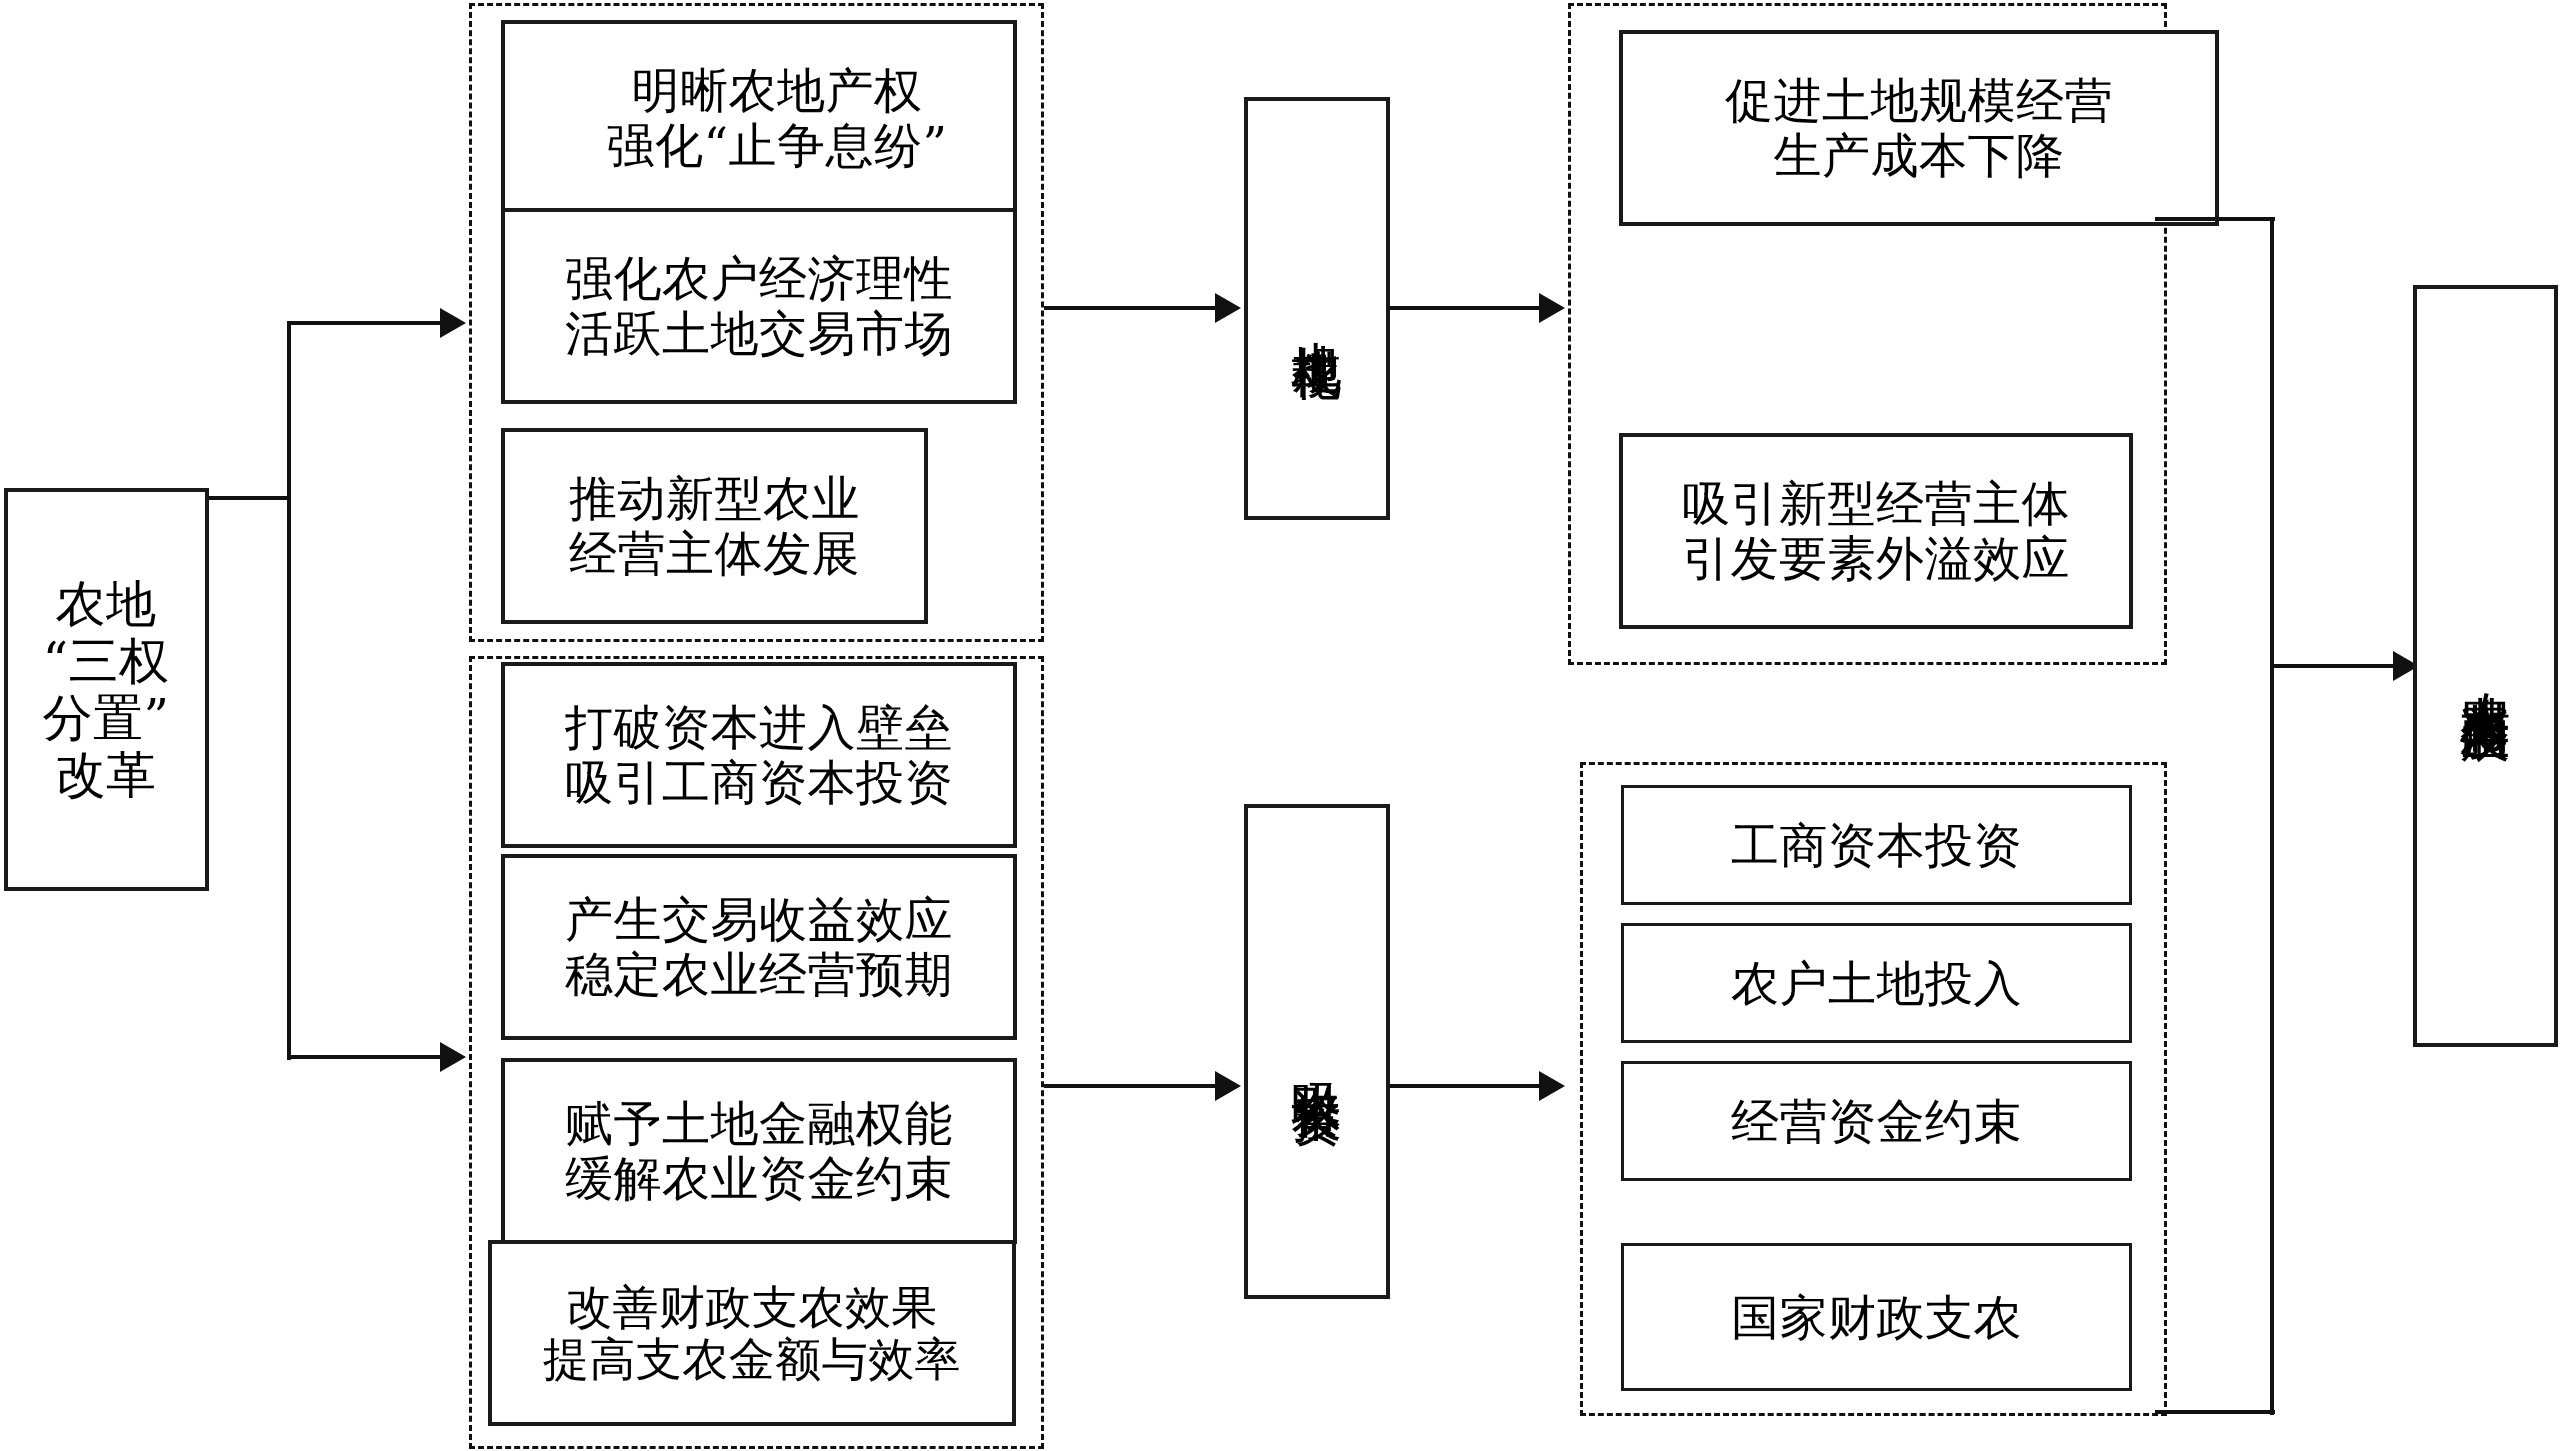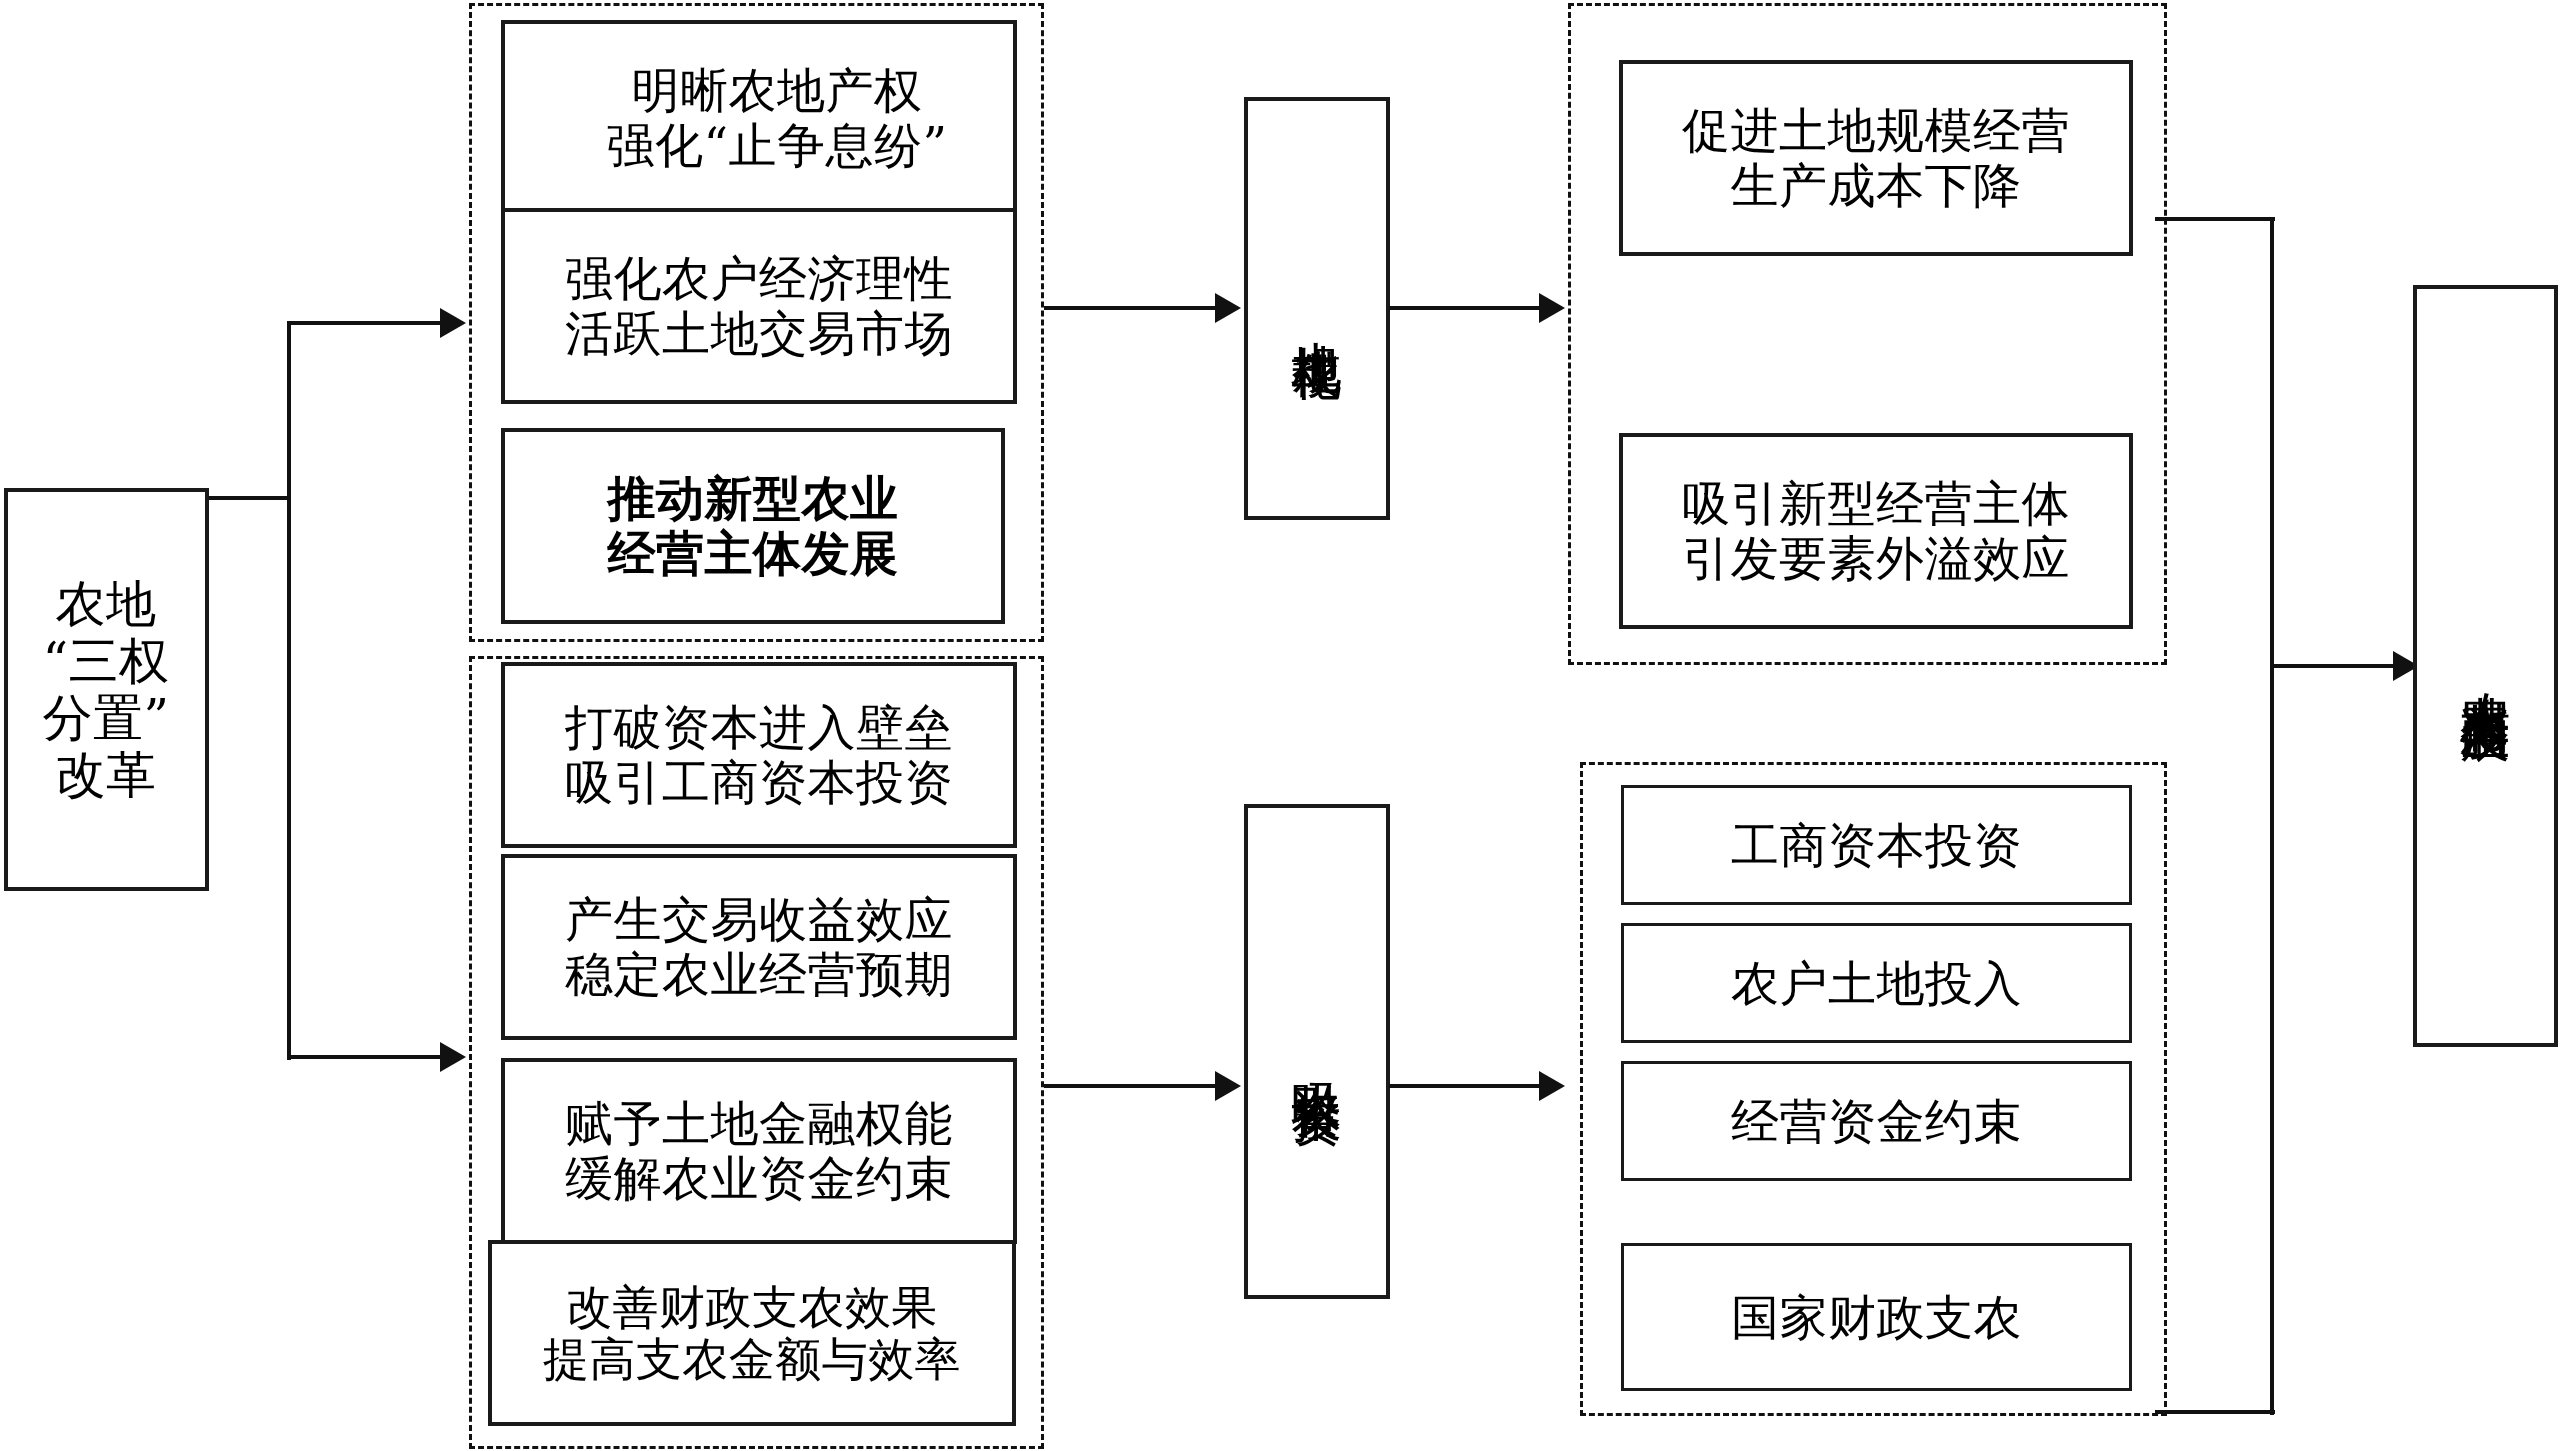--- a/index.html
+++ b/index.html
@@ -77,21 +77,21 @@
   <div class="group" style="left:469px;top:2.7px;width:575px;height:639px;"></div>
 
   <div class="node fs-mid" style="left:501px;top:19.5px;width:516px;height:196px;padding-left:36px;">
     <span class="txt">明晰农地产权
 强化“止争息纷”</span>
   </div>
   <div class="node fs-mid" style="left:501px;top:208px;width:516px;height:196px;">
     <span class="txt">强化农户经济理性
 活跃土地交易市场</span>
   </div>
-  <div class="node fs-mid" style="left:501px;top:428px;width:504px;height:196px;font-weight:bold;">
+  <div class="node fs-mid" style="left:501px;top:428px;width:427px;height:196px;">
     <span class="txt">推动新型农业
 经营主体发展</span>
   </div>
 
   <div class="group" style="left:469px;top:656px;width:575px;height:793px;"></div>
 
   <div class="node fs-mid" style="left:501px;top:662px;width:516px;height:186px;">
     <span class="txt">打破资本进入壁垒
 吸引工商资本投资</span>
   </div>
@@ -123,21 +123,21 @@
   </div>
 
   <div class="hline" style="left:1389px;top:306px;width:152px;"></div>
   <div class="arrow" style="left:1539px;top:293px;"></div>
 
   <div class="hline" style="left:1389px;top:1084px;width:152px;"></div>
   <div class="arrow" style="left:1539px;top:1071px;"></div>
 
   <div class="group" style="left:1568px;top:2.7px;width:599px;height:662px;"></div>
 
-  <div class="node fs-mid" style="left:1619px;top:30px;width:514px;height:196px;margin-top:30px;">
+  <div class="node fs-mid" style="left:1619px;top:30px;width:600px;height:196px;">
     <span class="txt">促进土地规模经营
 生产成本下降</span>
   </div>
   <div class="node fs-mid" style="left:1619px;top:433px;width:514px;height:196px;">
     <span class="txt">吸引新型经营主体
 引发要素外溢效应</span>
   </div>
 
   <div class="group" style="left:1580px;top:762px;width:587px;height:654px;"></div>
 

